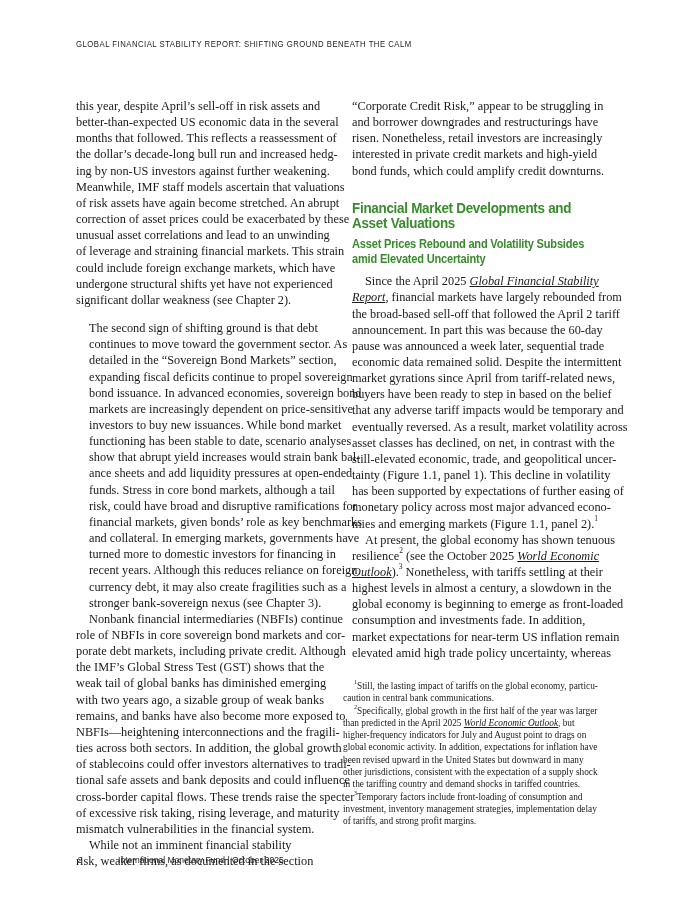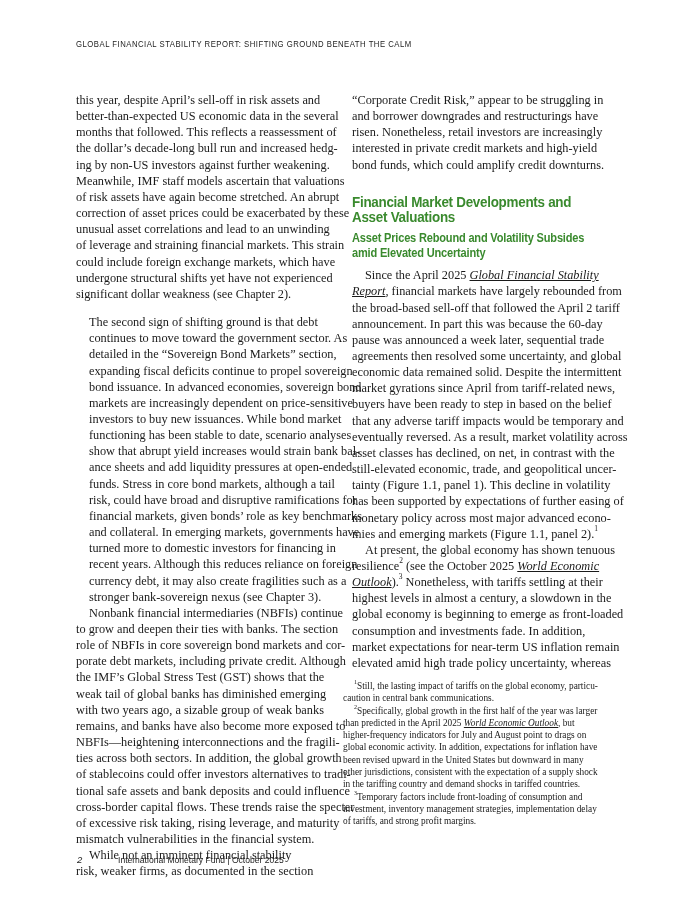--- a/index.html
+++ b/index.html
@@ -3,21 +3,21 @@
 <meta charset="utf-8">
 <style>
   html, body { margin: 0; padding: 0; background: #ffffff; }
   body { width: 700px; height: 906px; position: relative; overflow: hidden; color: #1a1a1a; }
   .running-head {
     position: absolute; left: 76px; top: 39px;
     font-family: "Liberation Sans", sans-serif; font-size: 8.6px; letter-spacing: 0.55px;
     color: #222; transform: scaleX(0.9); transform-origin: left top; white-space: nowrap;
   }
   .col {
-    position: absolute; top: 92px; width: 257px;
+    position: absolute; top: 98px; width: 257px;
     font-family: "Liberation Serif", serif; font-size: 12.3px; line-height: 16.15px;
     text-align: left;
   }
   .col-left { left: 76px; width: 262px; }
   .col-right { left: 343px; width: 262px; margin-left: 9px; }
   .col p { margin: 0; }
   .col p.indent { text-indent: 13px; margin-top: 12px; }
   .ln { display: block; white-space: nowrap; }
   .h1 {
     font-family: "Liberation Sans", sans-serif; font-weight: bold; color: #3a8a2e;
@@ -80,21 +80,20 @@
     <span class="ln">risk, could have broad and disruptive ramifications for</span>
     <span class="ln">financial markets, given bonds’ role as key benchmarks</span>
     <span class="ln">and collateral. In emerging markets, governments have</span>
     <span class="ln">turned more to domestic investors for financing in</span>
     <span class="ln">recent years. Although this reduces reliance on foreign</span>
     <span class="ln">currency debt, it may also create fragilities such as a</span>
     <span class="ln">stronger bank-sovereign nexus (see Chapter 3).</span>
   </p>
   <p>
     <span class="ln" style="text-indent:13px">Nonbank financial intermediaries (NBFIs) continue</span>
-    <span class="ln">to grow and deepen their ties with banks. The section</span>
     <span class="ln">role of NBFIs in core sovereign bond markets and cor-</span>
     <span class="ln">porate debt markets, including private credit. Although</span>
     <span class="ln">the IMF’s Global Stress Test (GST) shows that the</span>
     <span class="ln">weak tail of global banks has diminished emerging</span>
     <span class="ln">with two years ago, a sizable group of weak banks</span>
     <span class="ln">remains, and banks have also become more exposed to</span>
     <span class="ln">NBFIs—heightening interconnections and the fragili-</span>
     <span class="ln">ties across both sectors. In addition, the global growth</span>
     <span class="ln">of stablecoins could offer investors alternatives to tradi-</span>
     <span class="ln">tional safe assets and bank deposits and could influence</span>
@@ -125,21 +124,20 @@
     <span class="ln">Asset Prices Rebound and Volatility Subsides</span>
     <span class="ln">amid Elevated Uncertainty</span>
   </div>
 
   <p>
     <span class="ln" style="padding-left:13px"><span>Since the April 2025 </span><em>Global Financial Stability</em></span>
     <span class="ln"><em>Report</em><span>, financial markets have largely rebounded from</span></span>
     <span class="ln">the broad-based sell-off that followed the April 2 tariff</span>
     <span class="ln">announcement. In part this was because the 60-day</span>
     <span class="ln">pause was announced a week later, sequential trade</span>
-    <span class="ln">agreements then resolved some uncertainty, and global</span>
     <span class="ln">economic data remained solid. Despite the intermittent</span>
     <span class="ln">market gyrations since April from tariff-related news,</span>
     <span class="ln">buyers have been ready to step in based on the belief</span>
     <span class="ln">that any adverse tariff impacts would be temporary and</span>
     <span class="ln">eventually reversed. As a result, market volatility across</span>
     <span class="ln">asset classes has declined, on net, in contrast with the</span>
     <span class="ln">still-elevated economic, trade, and geopolitical uncer-</span>
     <span class="ln">tainty (Figure 1.1, panel 1). This decline in volatility</span>
     <span class="ln">has been supported by expectations of further easing of</span>
     <span class="ln">monetary policy across most major advanced econo-</span>

